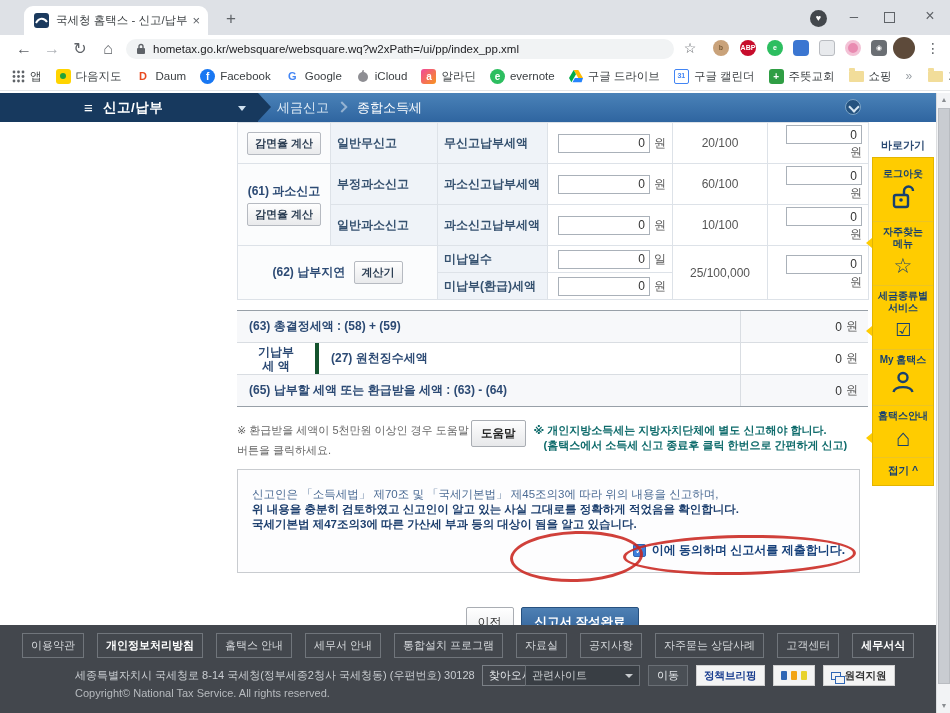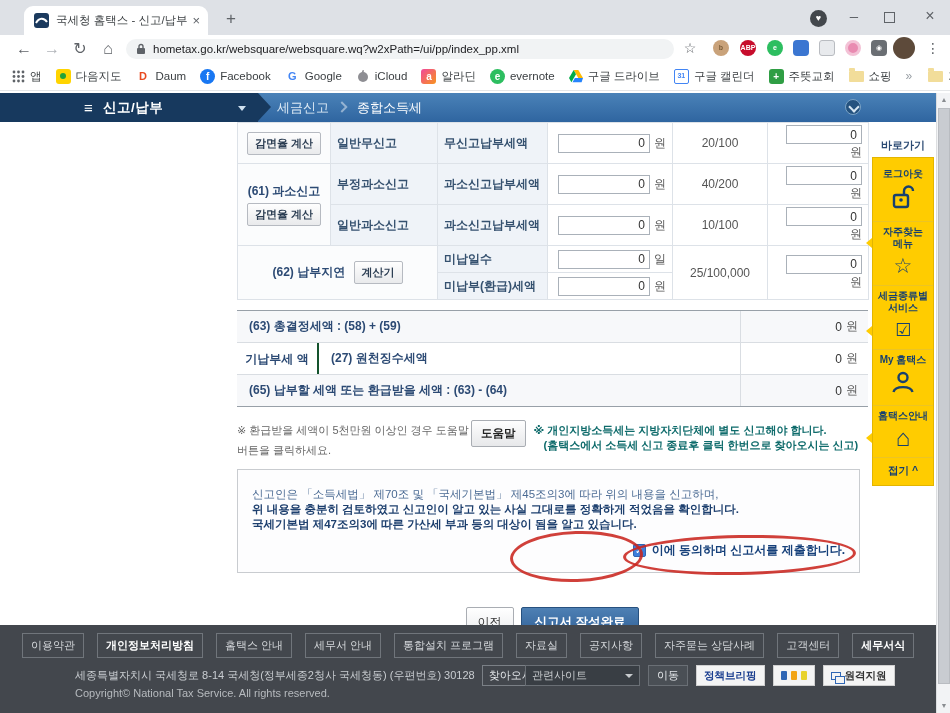--- a/index.html
+++ b/index.html
@@ -63,21 +63,21 @@
   .amt-input { width:92px; height:19px; border:1px solid #aab1b9; font-size:12px; text-align:right; padding:0 4px; color:#333; background:#fff; }
   .amt-input.sm { width:76px; }
   .unit { font-size:12px; color:#555; margin-left:4px; }
   .stack { display:flex; flex-direction:column; align-items:center; gap:3px; }
 
   .summary { margin-top:10px; width:631px; border-top:1px solid #98a0a8; border-bottom:1px solid #98a0a8; }
   .srow { display:flex; align-items:stretch; border-bottom:1px solid #d9dde2; background:#f7f8fa; }
   .srow:last-child { border-bottom:none; }
   .srow.white { background:#fff; }
   .s-label { flex:1 1 auto; font-size:12px; font-weight:bold; color:#2c4a74; padding:7px 0 7px 12px; display:flex; align-items:center; }
-  .s-group { flex:0 0 82px; border-right:2px solid #14532d; font-size:12px; font-weight:bold; color:#2c4a74; display:flex; flex-direction:row; justify-content:center; align-items:center; line-height:14px; }
+  .s-group { flex:0 0 82px; border-right:4px solid #14532d; font-size:12px; font-weight:bold; color:#2c4a74; display:flex; flex-direction:column; justify-content:center; align-items:center; line-height:14px; }
   .s-value { flex:0 0 128px; border-left:1px solid #d9dde2; font-size:12px; color:#333; display:flex; align-items:center; justify-content:flex-end; padding-right:10px; }
   .s-value .unit { color:#555; }
 
   .notesrow { margin-top:13px; width:631px; display:flex; align-items:flex-start; }
   .note-left { font-size:11px; color:#666; line-height:20px; width:232px; }
   .help-btn { font-size:11.5px; font-weight:bold; color:#222; background:linear-gradient(#fefefe,#e7e8ea); border:1px solid #a9adb3; border-radius:2px; padding:5px 9px; margin:0 8px 0 2px; }
   .note-right { font-size:11px; font-weight:bold; color:#0e6b6b; line-height:15px; padding-top:3px; }
   .note-right .indent { padding-left:10px; font-weight:bold; }
 
   .declare-box { margin-top:9px; width:623px; height:104px; border:1px solid #c9ccd0; background:#fdfdfe; position:relative; padding:17px 14px 0 14px; }
@@ -285,21 +285,21 @@
       <tr>
         <td class="cgrp" rowspan="2">
           <div class="stack">
             <span class="grp-label">(61) 과소신고</span>
             <button class="mini-btn">감면율 계산</button>
           </div>
         </td>
         <td class="clbl"><span>부정과소신고</span></td>
         <td class="clbl"><span>과소신고납부세액</span></td>
         <td class="cinp"><input class="amt-input" value="0" style=""><span class="unit">원</span></td>
-        <td class="crate"><span>40/200</span></td>
+        <td class="crate"><span>60/100</span></td>
         <td class="cinp"><input class="amt-input sm" value="0" style=""><span class="unit">원</span></td>
       </tr>
       <tr>
         <td class="clbl"><span>일반과소신고</span></td>
         <td class="clbl"><span>과소신고납부세액</span></td>
         <td class="cinp"><input class="amt-input" value="0" style=""><span class="unit">원</span></td>
         <td class="crate"><span>10/100</span></td>
         <td class="cinp"><input class="amt-input sm" value="0" style=""><span class="unit">원</span></td>
       </tr>
       <tr>
@@ -345,21 +345,21 @@
             <span class="unit">원</span>
           </div>
       </div>
     </div>
 
     <div class="notesrow">
       <div class="note-left">※ 환급받을 세액이 5천만원 이상인 경우 도움말버튼을 클릭하세요.</div>
       <button class="help-btn">도움말</button>
       <div class="note-right">
         <div>※ 개인지방소득세는 지방자치단체에 별도 신고해야 합니다.</div>
-        <div class="indent">(홈택스에서 소득세 신고 종료후 클릭 한번으로 찾아오시는 신고)</div>
+        <div class="indent">(홈택스에서 소득세 신고 종료후 클릭 한번으로 간편하게 신고)</div>
       </div>
     </div>
 
     <div class="declare-box">
       <div class="d-line">신고인은 「소득세법」 제70조 및 「국세기본법」 제45조의3에 따라 위의 내용을 신고하며,</div>
       <div class="d-line bold">위 내용을 충분히 검토하였고 신고인이 알고 있는 사실 그대로를 정확하게 적었음을 확인합니다.</div>
       <div class="d-line bold">국세기본법 제47조의3에 따른 가산세 부과 등의 대상이 됨을 알고 있습니다.</div>
       <div class="consent">
         <span class="cb">✓</span>
         <span class="consent-label">이에 동의하며 신고서를 제출합니다.</span>

